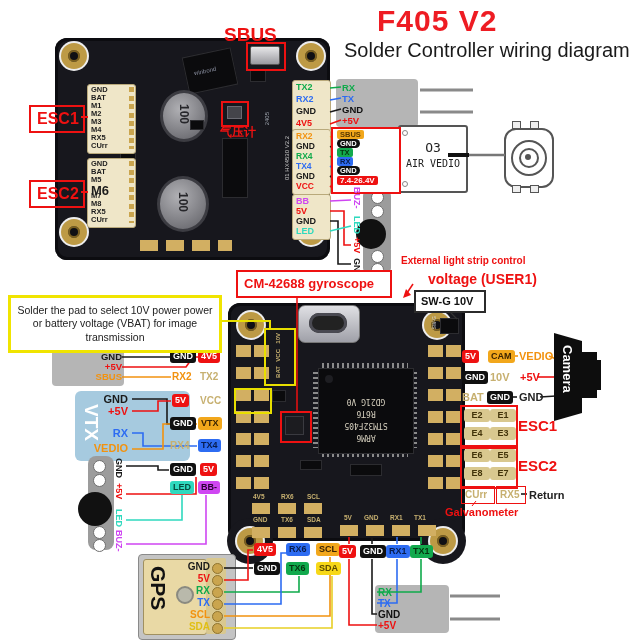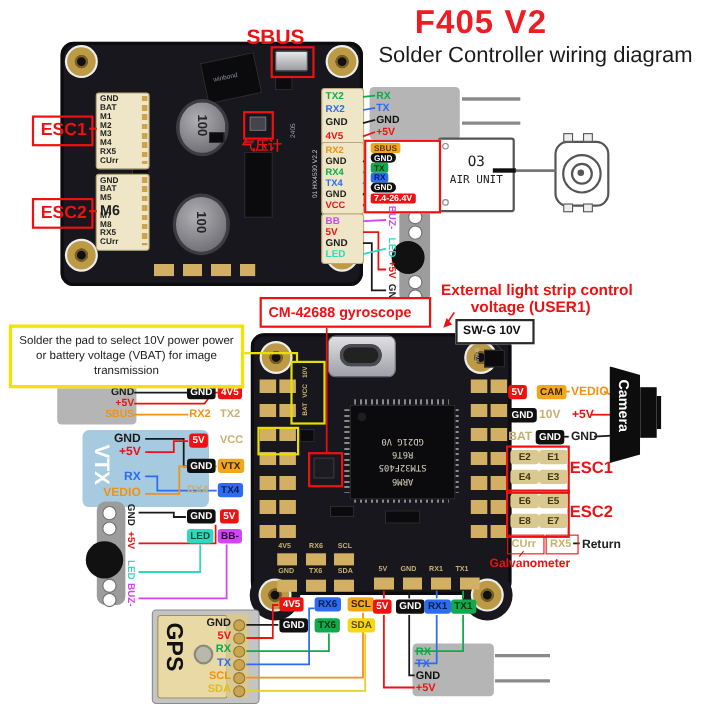--- a/index.html
+++ b/index.html
@@ -133,21 +133,21 @@
 <div class="redbox z5" style="left:331px;top:127px;width:66px;height:63px;background:#fff"></div>
 <div class="obadge z6" style="left:337px;top:130px;background:#f2a71b;color:#5a3a00">SBUS</div>
 <div class="obadge z6" style="left:337px;top:139px;background:#101010;color:#fff;border-radius:6px">GND</div>
 <div class="obadge z6" style="left:337px;top:148px;background:#12a94d;color:#05340f">TX</div>
 <div class="obadge z6" style="left:337px;top:157px;background:#2d6cf2;color:#071c4d">RX</div>
 <div class="obadge z6" style="left:337px;top:166px;background:#101010;color:#fff;border-radius:6px">GND</div>
 <div class="obadge z6" style="left:337px;top:176px;background:#ee1111;color:#fff;font-size:8px">7.4-26.4V</div>
 
 <div class="abs" style="left:398px;top:125px;width:66px;height:64px;border:2px solid #555;border-radius:3px;background:#fff;text-align:center">
   <div class="lab" style="left:0;right:0;top:14px;position:absolute;font-size:13px;color:#222;font-family:'DejaVu Sans Mono',monospace;font-weight:400">O3</div>
-  <div class="lab" style="left:0;right:0;top:32px;position:absolute;font-size:10px;color:#222;font-family:'DejaVu Sans Mono',monospace;font-weight:400">AIR UNIT</div>
+  <div class="lab" style="left:0;right:0;top:32px;position:absolute;font-size:10px;color:#222;font-family:'DejaVu Sans Mono',monospace;font-weight:400">AIR VEDIO</div>
   <div class="abs" style="left:2px;top:3px;width:4px;height:4px;border:1px solid #888;border-radius:50%"></div>
   <div class="abs" style="left:2px;top:54px;width:4px;height:4px;border:1px solid #888;border-radius:50%"></div>
 </div>
 <div class="abs" style="left:504px;top:128px;width:46px;height:56px;border:2px solid #555;border-radius:12px;background:#fff">
   <div class="abs" style="left:5px;top:10px;width:32px;height:32px;border:2px solid #555;border-radius:50%"></div>
   <div class="abs" style="left:13px;top:18px;width:16px;height:16px;border:2px solid #555;border-radius:50%"></div>
   <div class="abs" style="left:19px;top:24px;width:6px;height:6px;background:#555;border-radius:50%"></div>
 </div>
 <div class="abs" style="left:512px;top:121px;width:7px;height:6px;border:1px solid #555;background:#eee"></div>
 <div class="abs" style="left:530px;top:121px;width:7px;height:6px;border:1px solid #555;background:#eee"></div>
@@ -161,21 +161,21 @@
 <div class="holew" style="left:371px;top:263px"></div>
 <div class="abs z5" style="left:356px;top:219px;width:30px;height:30px;background:#111;border-radius:50%"></div>
 <div class="lab vert tp z5" style="left:352px;top:187px;font-size:9px">BUZ-</div>
 <div class="lab vert tt z5" style="left:352px;top:216px;font-size:9px">LED</div>
 <div class="lab vert tr z5" style="left:352px;top:237px;font-size:9px">+5V</div>
 <div class="lab vert z5" style="left:352px;top:258px;font-size:9px;color:#1a1a1a">GND</div>
 
 <div class="redbox z6" style="left:236px;top:270px;width:152px;height:24px;background:#fff">
   <div class="lab tr" style="left:6px;top:5px;font-size:13px">CM-42688 gyroscope</div>
 </div>
-<div class="lab tr z6" style="left:401px;top:256px;font-size:14px">External light strip control</div>
+<div class="lab tr z6" style="left:401px;top:256px;font-size:10px">External light strip control</div>
 <div class="lab tr z6" style="left:428px;top:272px;font-size:14px">voltage (USER1)</div>
 <div class="abs z6" style="left:414px;top:290px;width:68px;height:19px;border:2px solid #2b2b2b;background:#fff">
   <div class="lab" style="left:5px;top:4px;font-size:11px;color:#111">SW-G 10V</div>
 </div>
 <div class="abs z6" style="left:8px;top:295px;width:208px;height:52px;border:3px solid #f0e400;background:#fff;display:flex;align-items:center">
   <div style="font-size:10.5px;color:#222;text-align:center;line-height:1.3;padding:0 4px">Solder the pad to select 10V power power or battery voltage (VBAT) for image transmission</div>
 </div>
 
 <div class="board" style="left:228px;top:303px;width:237px;height:238px"></div>
 <div class="abs" style="left:227px;top:518px;width:46px;height:46px;background:#17171d;border-radius:50%"></div>

